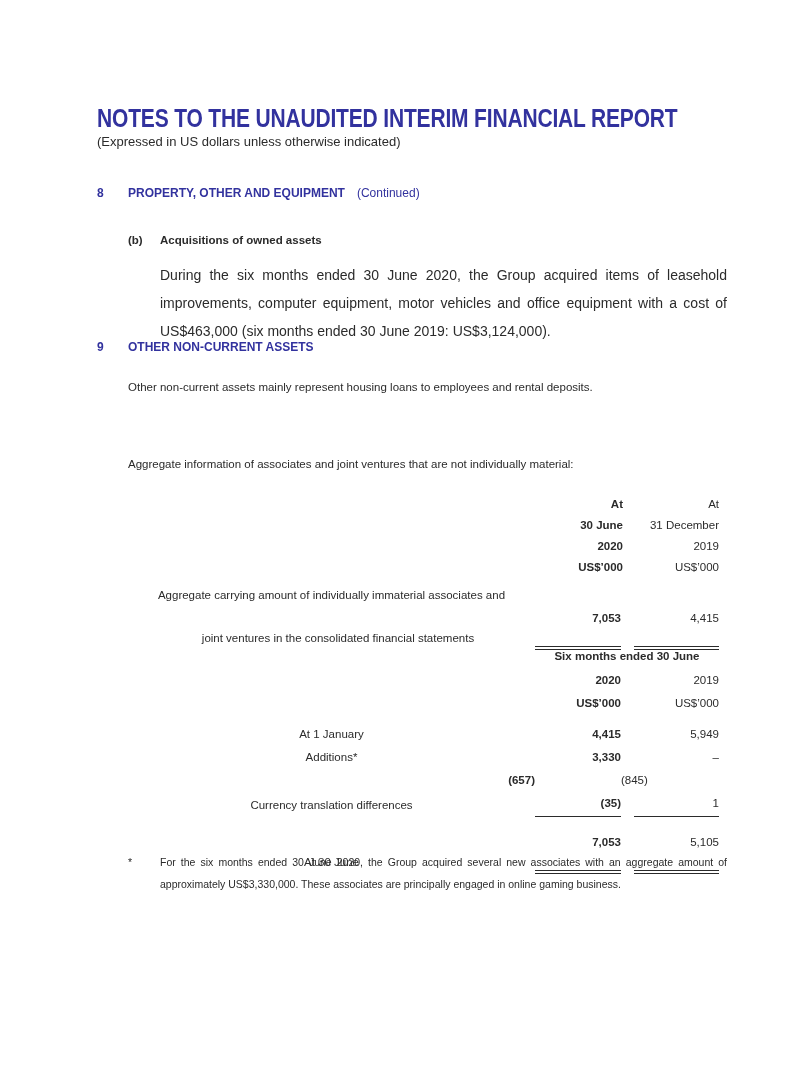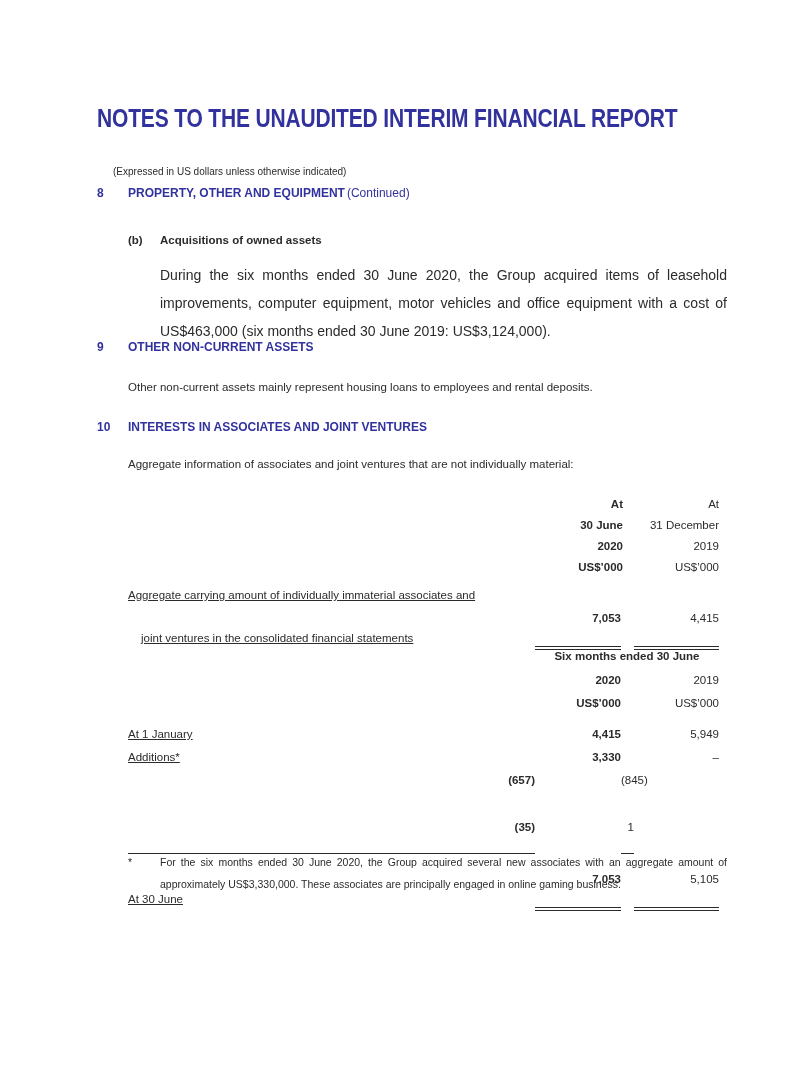--- a/index.html
+++ b/index.html
@@ -16,43 +16,43 @@
   body{font-family:"Liberation Sans","DejaVu Sans",sans-serif;color:var(--ink);}
   .page{position:relative;width:800px;height:917px;background:#ffffff;overflow:hidden;margin:0 auto;}
 
   
   .doc-title{
     position:absolute;left:97px;top:104px;
     font-size:25px;font-weight:bold;color:var(--blue);
     white-space:nowrap;letter-spacing:-.2px;
     transform:scaleX(.84);transform-origin:left center;
   }
-  .doc-subtitle{position:absolute;left:113px;top:134px;font-size:10px;color:var(--ink);margin-top:32px;}
+  .doc-subtitle{position:absolute;left:97px;top:134px;font-size:13px;color:var(--ink);}
 
   
   .sec-head{position:absolute;left:97px;display:flex;font-size:12px;font-weight:bold;color:var(--blue);white-space:nowrap;}
   .sec-num{width:31px;flex:0 0 31px;}
-  .sec-suffix{font-weight:normal;margin-left:2px;}
+  .sec-suffix{font-weight:normal;margin-left:12px;}
   .sub-head{position:absolute;left:128px;display:flex;font-size:11.5px;font-weight:bold;color:var(--ink);}
   .sub-label{width:32px;flex:0 0 32px;}
   .body-par{position:absolute;left:160px;width:567px;font-size:14px;line-height:28px;text-align:justify;color:var(--ink);}
   .body-line{position:absolute;left:128px;width:600px;font-size:11.5px;color:var(--ink);}
 
   
   .col-head{position:absolute;text-align:right;font-size:11.5px;line-height:21px;color:var(--ink);}
   .col-head.bold{font-weight:bold;}
   .span-head{position:absolute;left:535px;width:184px;text-align:center;font-size:11.5px;font-weight:bold;color:var(--ink);white-space:nowrap;}
 
   .fin-table{position:absolute;left:128px;width:591px;font-size:11.5px;color:var(--ink);}
   .frow{display:grid;grid-template-columns:1fr 86px 13px 85px;align-items:end;line-height:23px;}
-  .frow .lab{text-align:left;text-decoration:underline;}
+  .frow .lab{text-align:center;}
   .frow .lab.indent{padding-left:13px;}
   .frow .c1,.frow .c2{text-align:right;white-space:nowrap;}
   .frow .c1{font-weight:bold;}
-  .rule-s{border-bottom:1px solid var(--ink);padding-bottom:14px;margin-top:24px;}
+  .rule-s{border-bottom:1px solid var(--ink);padding-bottom:1px;}
   .rule-d{border-bottom:4px double var(--ink);padding-bottom:16px;}
   .spacer8{height:8px;}
   .spacer14{height:14px;}
 
   
   .footnote{position:absolute;left:128px;width:599px;display:grid;grid-template-columns:32px 1fr;font-size:10.5px;line-height:22px;}
   .footnote .fn-text{text-align:justify;}
 
   
   .footer-svg{position:absolute;left:0;top:1023px;width:800px;height:62px;display:block;}
@@ -89,24 +89,20 @@
   </div>
 
   <div class="body-par" style="top:261px;">During the six months ended 30 June 2020, the Group acquired items of leasehold improvements, computer equipment, motor vehicles and office equipment with a cost of US$463,000 (six months ended 30 June 2019: US$3,124,000).</div>
 
   <div class="sec-head" style="top:340px;">
     <span class="sec-num">9</span>
     <span>OTHER NON-CURRENT ASSETS</span>
   </div>
   <div class="body-line" style="top:381px;">Other non-current assets mainly represent housing loans to employees and rental deposits.</div>
 
-  <div class="sec-head" style="top:420px;">
-    <span class="sec-num">10</span>
-    <span>INTERESTS IN ASSOCIATES AND JOINT VENTURES</span>
-  </div>
   <div class="body-line" style="top:458px;">Aggregate information of associates and joint ventures that are not individually material:</div>
 
   <div class="col-head bold" style="left:500px;top:494px;width:123px;">
     <div>At</div>
     <div>30 June</div>
     <div>2020</div>
     <div>US$’000</div>
   </div>
   <div class="col-head" style="left:626px;top:494px;width:93px;">
     <div>At</div>
@@ -157,20 +153,21 @@
       <div class="c1">3,330</div>
       <div></div>
       <div class="c2">–</div>
     </div>
     <div class="frow">
       <div class="c1">(657)</div>
       <div></div>
       <div class="c2">(845)</div>
     </div>
     <div class="frow">
+      <div class="lab">Currency translation differences</div>
       <div class="c1 rule-s">(35)</div>
       <div></div>
       <div class="c2 rule-s">1</div>
     </div>
     <div class="spacer14"></div>
     <div class="frow">
       <div class="lab">At 30 June</div>
       <div class="c1 rule-d">7,053</div>
       <div></div>
       <div class="c2 rule-d">5,105</div>

